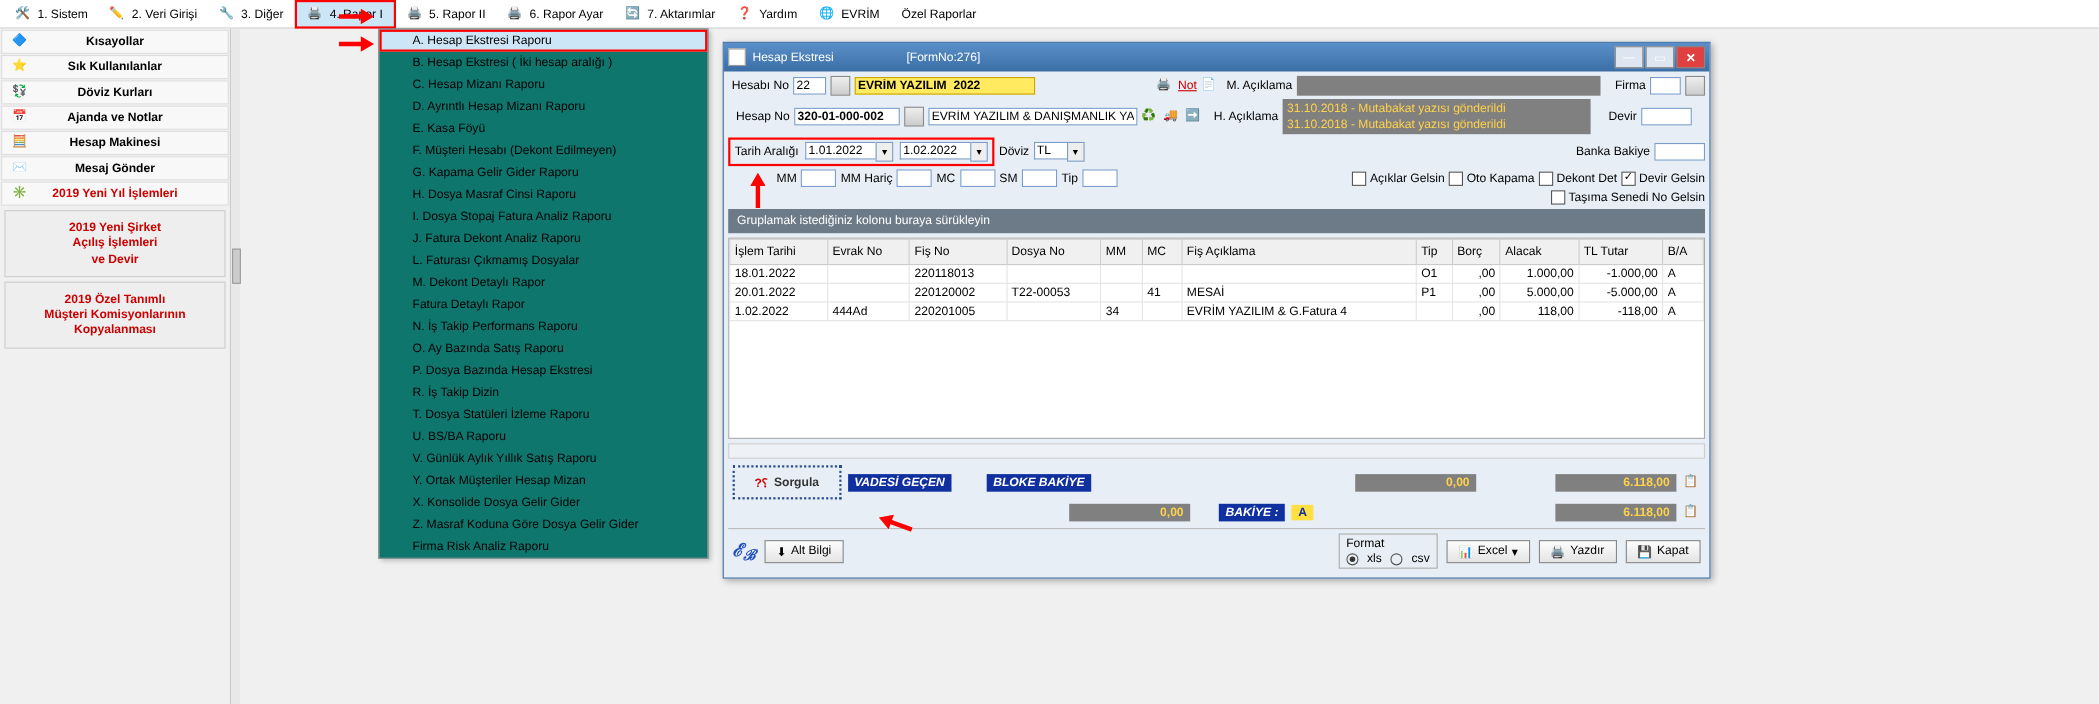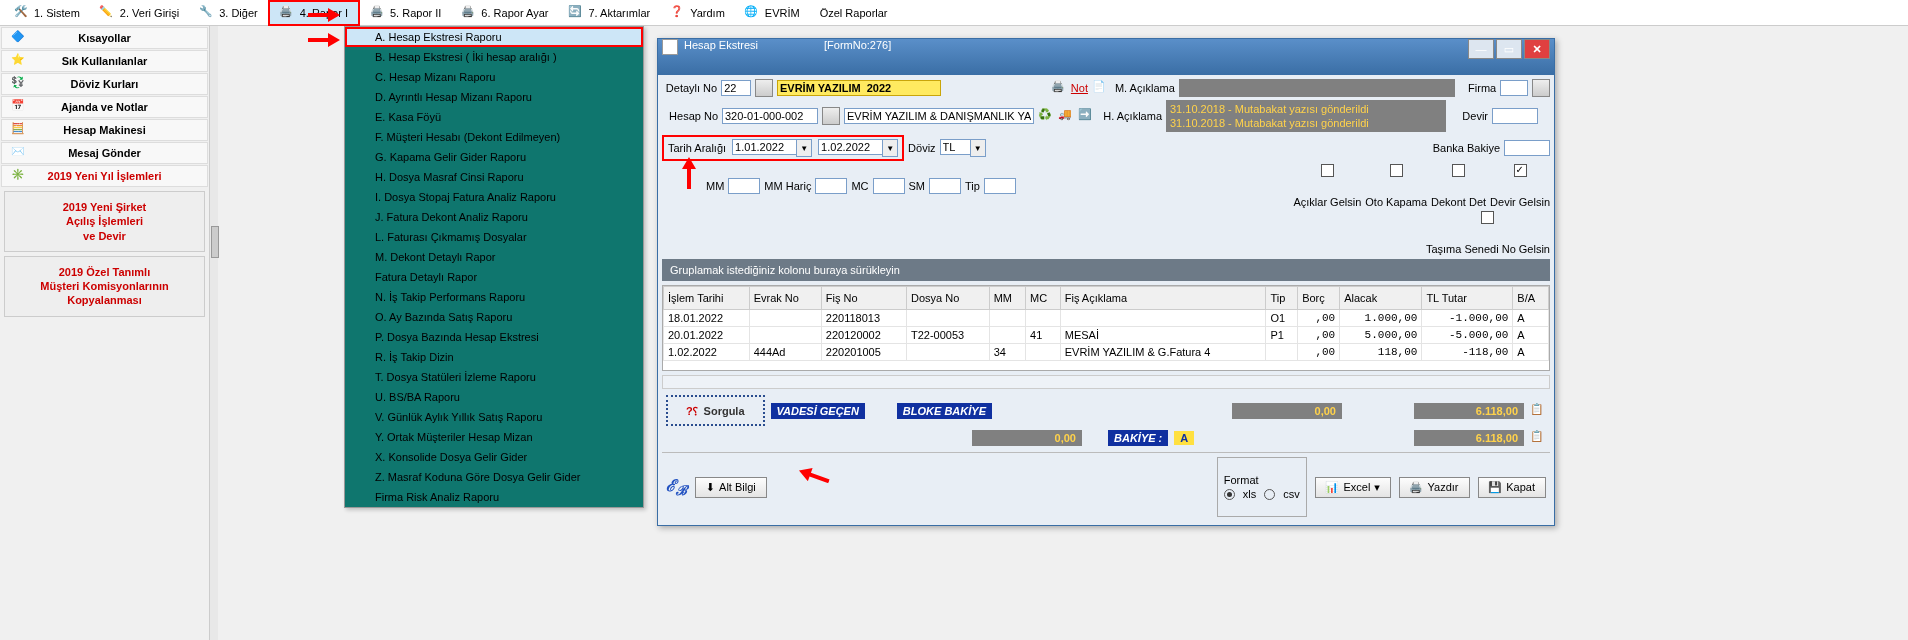--- a/index.html
+++ b/index.html
@@ -122,24 +122,25 @@
   left: 657px;
   width: 898px;
   height: 488px;
   background: #e8eef5;
   border: 1px solid #3a6ea5;
   box-shadow: 2px 2px 6px rgba(0,0,0,.3);
   display: flex;
   flex-direction: column;
 }
 .titlebar {
-  height: 36px;
+  height: 26px;
   background: linear-gradient(#5a8fc9, #3a6ea5);
   color: #fff;
   display: flex;
+  align-items: center;
   padding: 0 4px;
   gap: 6px;
 }
 .titlebar .title-icon { width:16px;height:16px;background:#fff;border:1px solid #999;}
 .titlebar .title-text { flex: 0 0 auto; }
 .titlebar .title-form { margin-left: 60px; }
 .titlebar .spacer { flex: 1; }
 .win-btns { display:flex; gap:2px; }
 .win-btn { width:26px;height:20px;background:#dde6f0;border:1px solid #888;display:flex;align-items:center;justify-content:center;font-size:11px;}
 .win-btn.close { background:#e04040;color:#fff;font-weight:bold;}
@@ -167,21 +168,21 @@
 .combo { display:inline-flex; }
 .combo .inp { border-right: none; }
 .combo .btn-drop {
   width:16px;height:18px; border:1px solid #7a9ec9; background:#eee;
   display:flex;align-items:center;justify-content:center;font-size:8px;
 }
 .btn-spin { width:18px;height:18px;border:1px solid #888;background:linear-gradient(#eee,#ccc);}
 .icon-sm { width:16px;height:16px;display:inline-block; }
 .chk { width:13px;height:13px;border:1px solid #555;background:#fff;display:inline-block;vertical-align:middle;}
 .chk.checked::after{content:"✓";font-size:10px;position:relative;top:-2px;left:1px;}
-.chkrow { display:flex;align-items:center;gap:19px;font-size:11px;flex-direction:column;}
+.chkrow { display:flex;align-items:center;gap:3px;font-size:11px;}
 
 .note-box {
   background: #808080;
   color: #ffd24a;
   padding: 2px 4px;
   font-size: 11px;
   height: 32px;
   line-height: 14px;
   width: 280px;
 }
@@ -208,21 +209,21 @@
   border: 1px solid #ccc;
   padding: 5px 4px;
   text-align: left;
   font-weight: normal;
 }
 .grid td {
   border: 1px solid #e4e4e4;
   padding: 2px 4px;
   white-space: nowrap;
 }
-.grid td.r { text-align:right;font-family:Liberation Mono, monospace; }
+.grid td.r { text-align:right; }
 
 .status-row { height:14px; background:#eef2f7; border:1px solid #ccc; }
 
 .summary-row {
   display:flex; align-items:center; gap:6px; padding:2px 4px;
 }
 .sorgula-btn {
   border: 2px dotted #2a4d8f;
   background: #e8eef5;
   padding: 6px 18px;
@@ -243,21 +244,21 @@
 
 .bottom-bar {
   display:flex; align-items:center; gap:8px; padding:4px;
   border-top:1px solid #bbb;
   background:#e8eef5;
 }
 .btn {
   border:1px solid #888; background:linear-gradient(#fdfdfd,#e4e4e4);
   padding:3px 10px; display:flex; align-items:center; gap:4px; font-size:11px;
 }
-.format-box { border:1px solid #aaa; padding:16px 6px; font-size:11px; display:flex; flex-direction:column; gap:2px;}
+.format-box { border:1px solid #aaa; padding:2px 6px; font-size:11px; display:flex; flex-direction:column; gap:2px;}
 .format-opts{display:flex;gap:8px;align-items:center;}
 .radio{width:11px;height:11px;border:1px solid #555;border-radius:50%;display:inline-block;vertical-align:middle;}
 .radio.checked::after{content:"";display:block;width:5px;height:5px;background:#333;border-radius:50%;margin:2px;}
 
 .red-arrow-up {
   position:absolute;
   width:14px;height:32px;
 }
 </style>
 </head>
@@ -392,38 +393,38 @@
       <div class="win-btn">—</div>
       <div class="win-btn">▭</div>
       <div class="win-btn close">✕</div>
     </div>
   </div>
 
   <div class="modal-body">
     <div class="form-rows">
 
       <div class="form-row">
-        <span class="lbl" style="width:56px">Detaylı No</span>
+        <span class="lbl" style="width:56px">Hesabı No</span>
         <input class="inp" style="width: 30px;" value="22">
         <span class="btn-spin"></span>
         <input class="inp yellow" style="width: 166px;" value="EVRİM YAZILIM  2022">
         <span style="width:104px"></span>
         <span class="icon-sm">🖨️</span>
         <span style="color:#c00;text-decoration:underline">Not</span>
         <span class="icon-sm">📄</span>
         <span class="lbl" style="width:64px">M. Açıklama</span>
         <div style="background:#808080;height:18px;width:280px"></div>
         <span class="lbl" style="width:34px;margin-left:4px">Firma</span>
         <input class="inp" style="width: 28px;">
         <span class="btn-spin"></span>
       </div>
 
       <div class="form-row">
         <span class="lbl" style="width:56px">Hesap No</span>
-        <input class="inp" style="width: 96px;" value="320-01-000-002">
+        <input class="inp" style="width: 96px; font-weight: bold;" value="320-01-000-002">
         <span class="btn-spin"></span>
         <input class="inp" style="width: 190px;" value="EVRİM YAZILIM &amp; DANIŞMANLIK YA">
         <span class="icon-sm">♻️</span>
         <span class="icon-sm">🚚</span>
         <span class="icon-sm">➡️</span>
         <span class="lbl" style="width:64px">H. Açıklama</span>
         <div class="note-box">
           <div>31.10.2018 - Mutabakat yazısı gönderildi</div>
           <div>31.10.2018 - Mutabakat yazısı gönderildi</div>
         </div>

